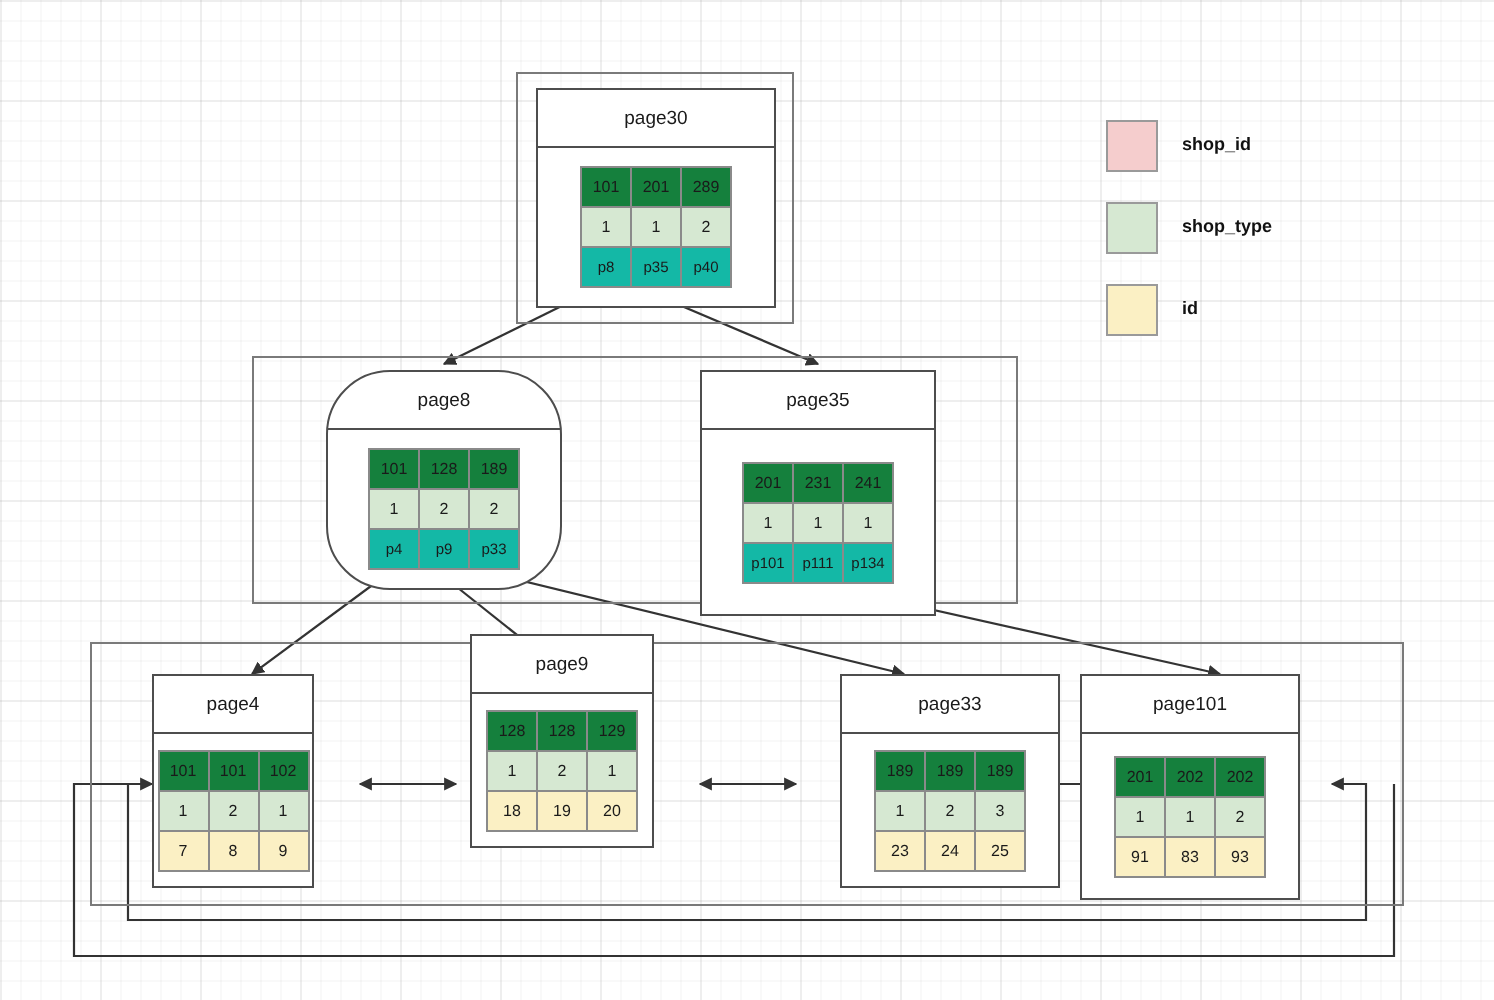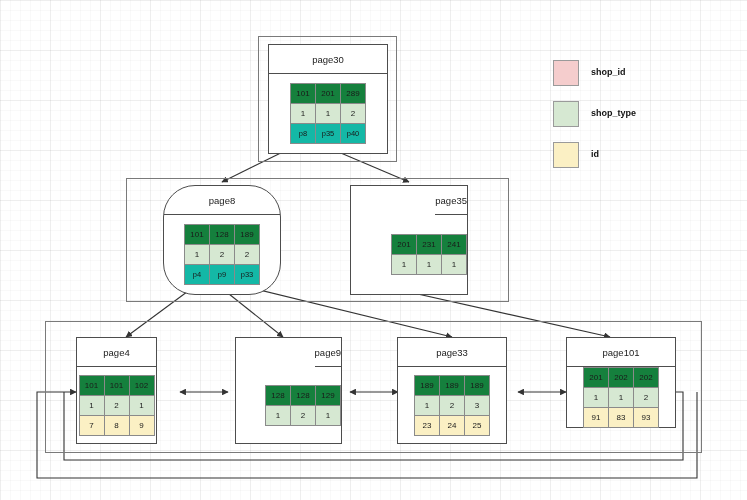--- a/index.html
+++ b/index.html
@@ -179,34 +179,39 @@
         <tr class="row-ptr">
           <td>p4</td>
           <td>p9</td>
           <td>p33</td>
         </tr>
       </tbody>
         </table>
     </div>
   </div>
 
-  <div class="page-node" style="left:350px;top:185px;width:118px;height:110px;align-items:flex-end;">
+  <div class="page-node" style="left:350px;top:185px;width:118px;height:123px;">
     <div class="page-title">page35</div>
     <div class="page-body">
       <table class="cell-grid">
         <tbody>
             <tr class="row-shopid">
           <td>201</td>
           <td>231</td>
           <td>241</td>
         </tr>
         <tr class="row-shoptype">
           <td>1</td>
           <td>1</td>
           <td>1</td>
+        </tr>
+        <tr class="row-ptr">
+          <td>p101</td>
+          <td>p111</td>
+          <td>p134</td>
         </tr>
       </tbody>
         </table>
     </div>
   </div>
 
   <div class="page-node" style="left:76px;top:337px;width:81px;height:107px;">
     <div class="page-title">page4</div>
     <div class="page-body">
       <table class="cell-grid">
@@ -224,41 +229,46 @@
         <tr class="row-id">
           <td>7</td>
           <td>8</td>
           <td>9</td>
         </tr>
       </tbody>
         </table>
     </div>
   </div>
 
-  <div class="page-node" style="left:235px;top:337px;width:107px;height:107px;align-items:flex-end;">
+  <div class="page-node" style="left:235px;top:317px;width:92px;height:107px;">
     <div class="page-title">page9</div>
     <div class="page-body">
       <table class="cell-grid">
         <tbody>
             <tr class="row-shopid">
           <td>128</td>
           <td>128</td>
           <td>129</td>
         </tr>
         <tr class="row-shoptype">
           <td>1</td>
           <td>2</td>
           <td>1</td>
         </tr>
-      </tbody>
-        </table>
-    </div>
-  </div>
-
-  <div class="page-node" style="left:397px;top:337px;width:110px;height:107px;">
+        <tr class="row-id">
+          <td>18</td>
+          <td>19</td>
+          <td>20</td>
+        </tr>
+      </tbody>
+        </table>
+    </div>
+  </div>
+
+  <div class="page-node" style="left:420px;top:337px;width:110px;height:107px;">
     <div class="page-title">page33</div>
     <div class="page-body">
       <table class="cell-grid">
         <tbody>
             <tr class="row-shopid">
           <td>189</td>
           <td>189</td>
           <td>189</td>
         </tr>
         <tr class="row-shoptype">
@@ -269,21 +279,21 @@
         <tr class="row-id">
           <td>23</td>
           <td>24</td>
           <td>25</td>
         </tr>
       </tbody>
         </table>
     </div>
   </div>
 
-  <div class="page-node" style="left:566px;top:337px;width:110px;height:91px;">
+  <div class="page-node" style="left:540px;top:337px;width:110px;height:113px;">
     <div class="page-title">page101</div>
     <div class="page-body">
       <table class="cell-grid">
         <tbody>
             <tr class="row-shopid">
           <td>201</td>
           <td>202</td>
           <td>202</td>
         </tr>
         <tr class="row-shoptype">

